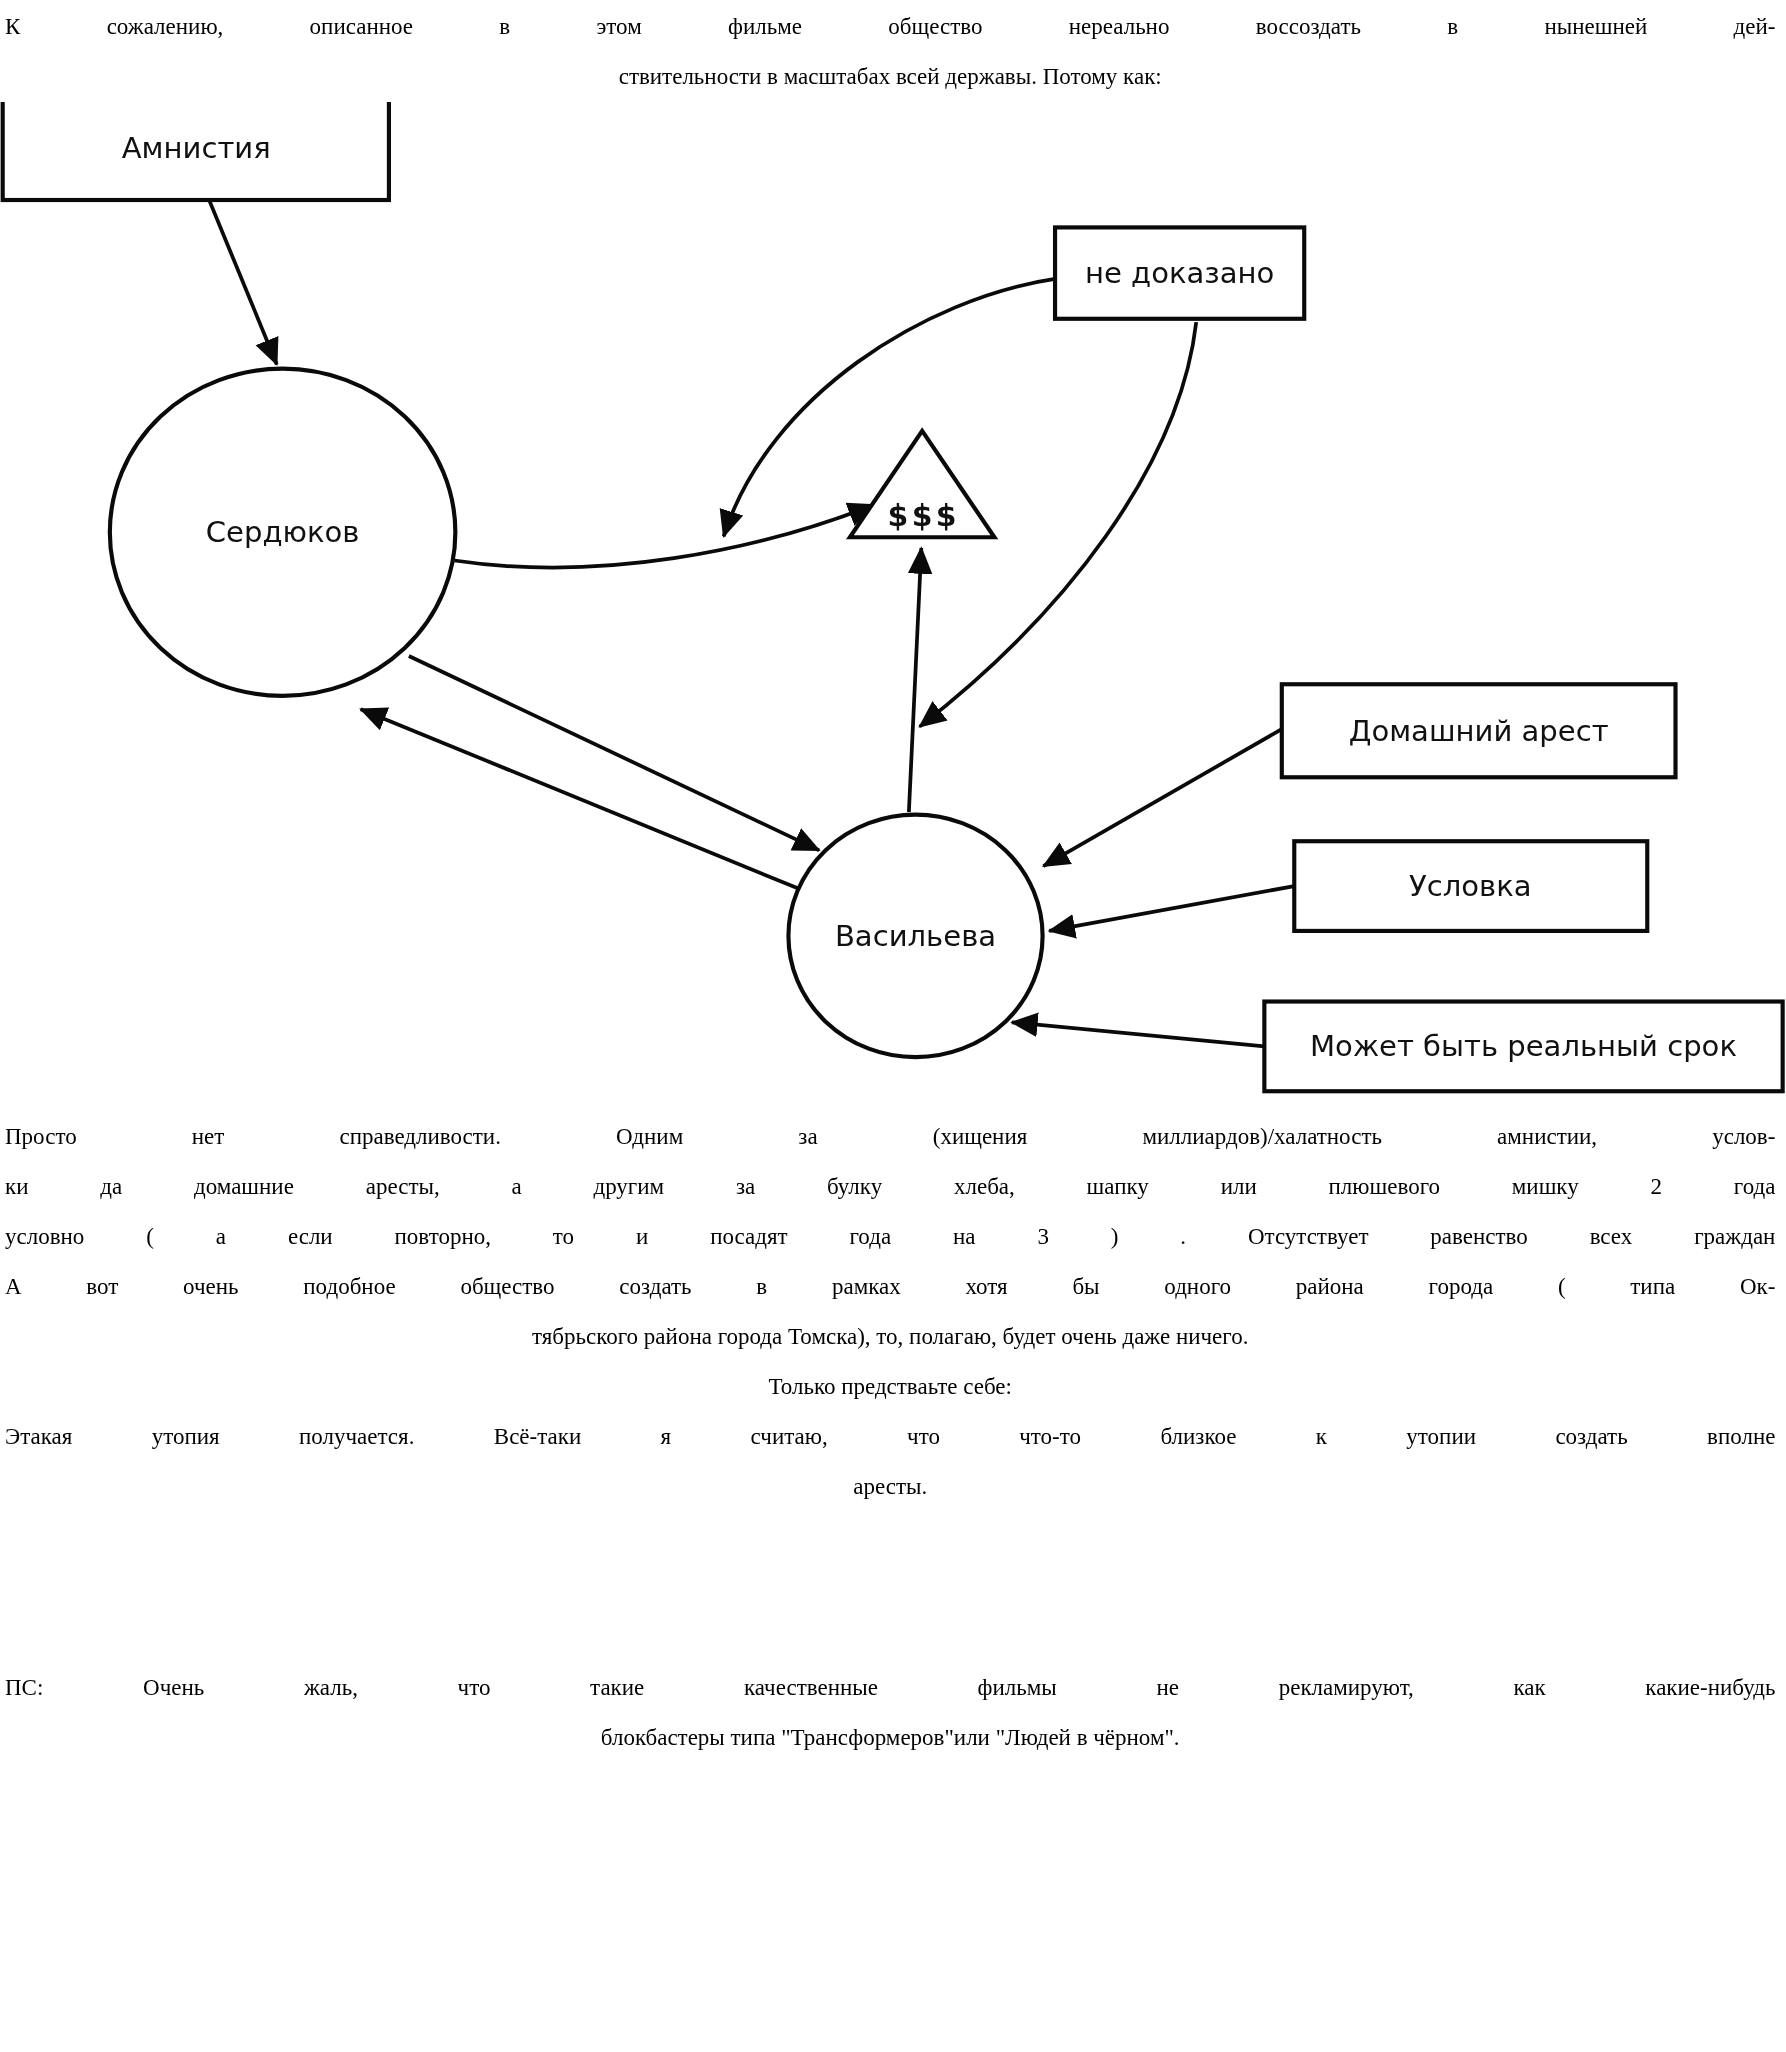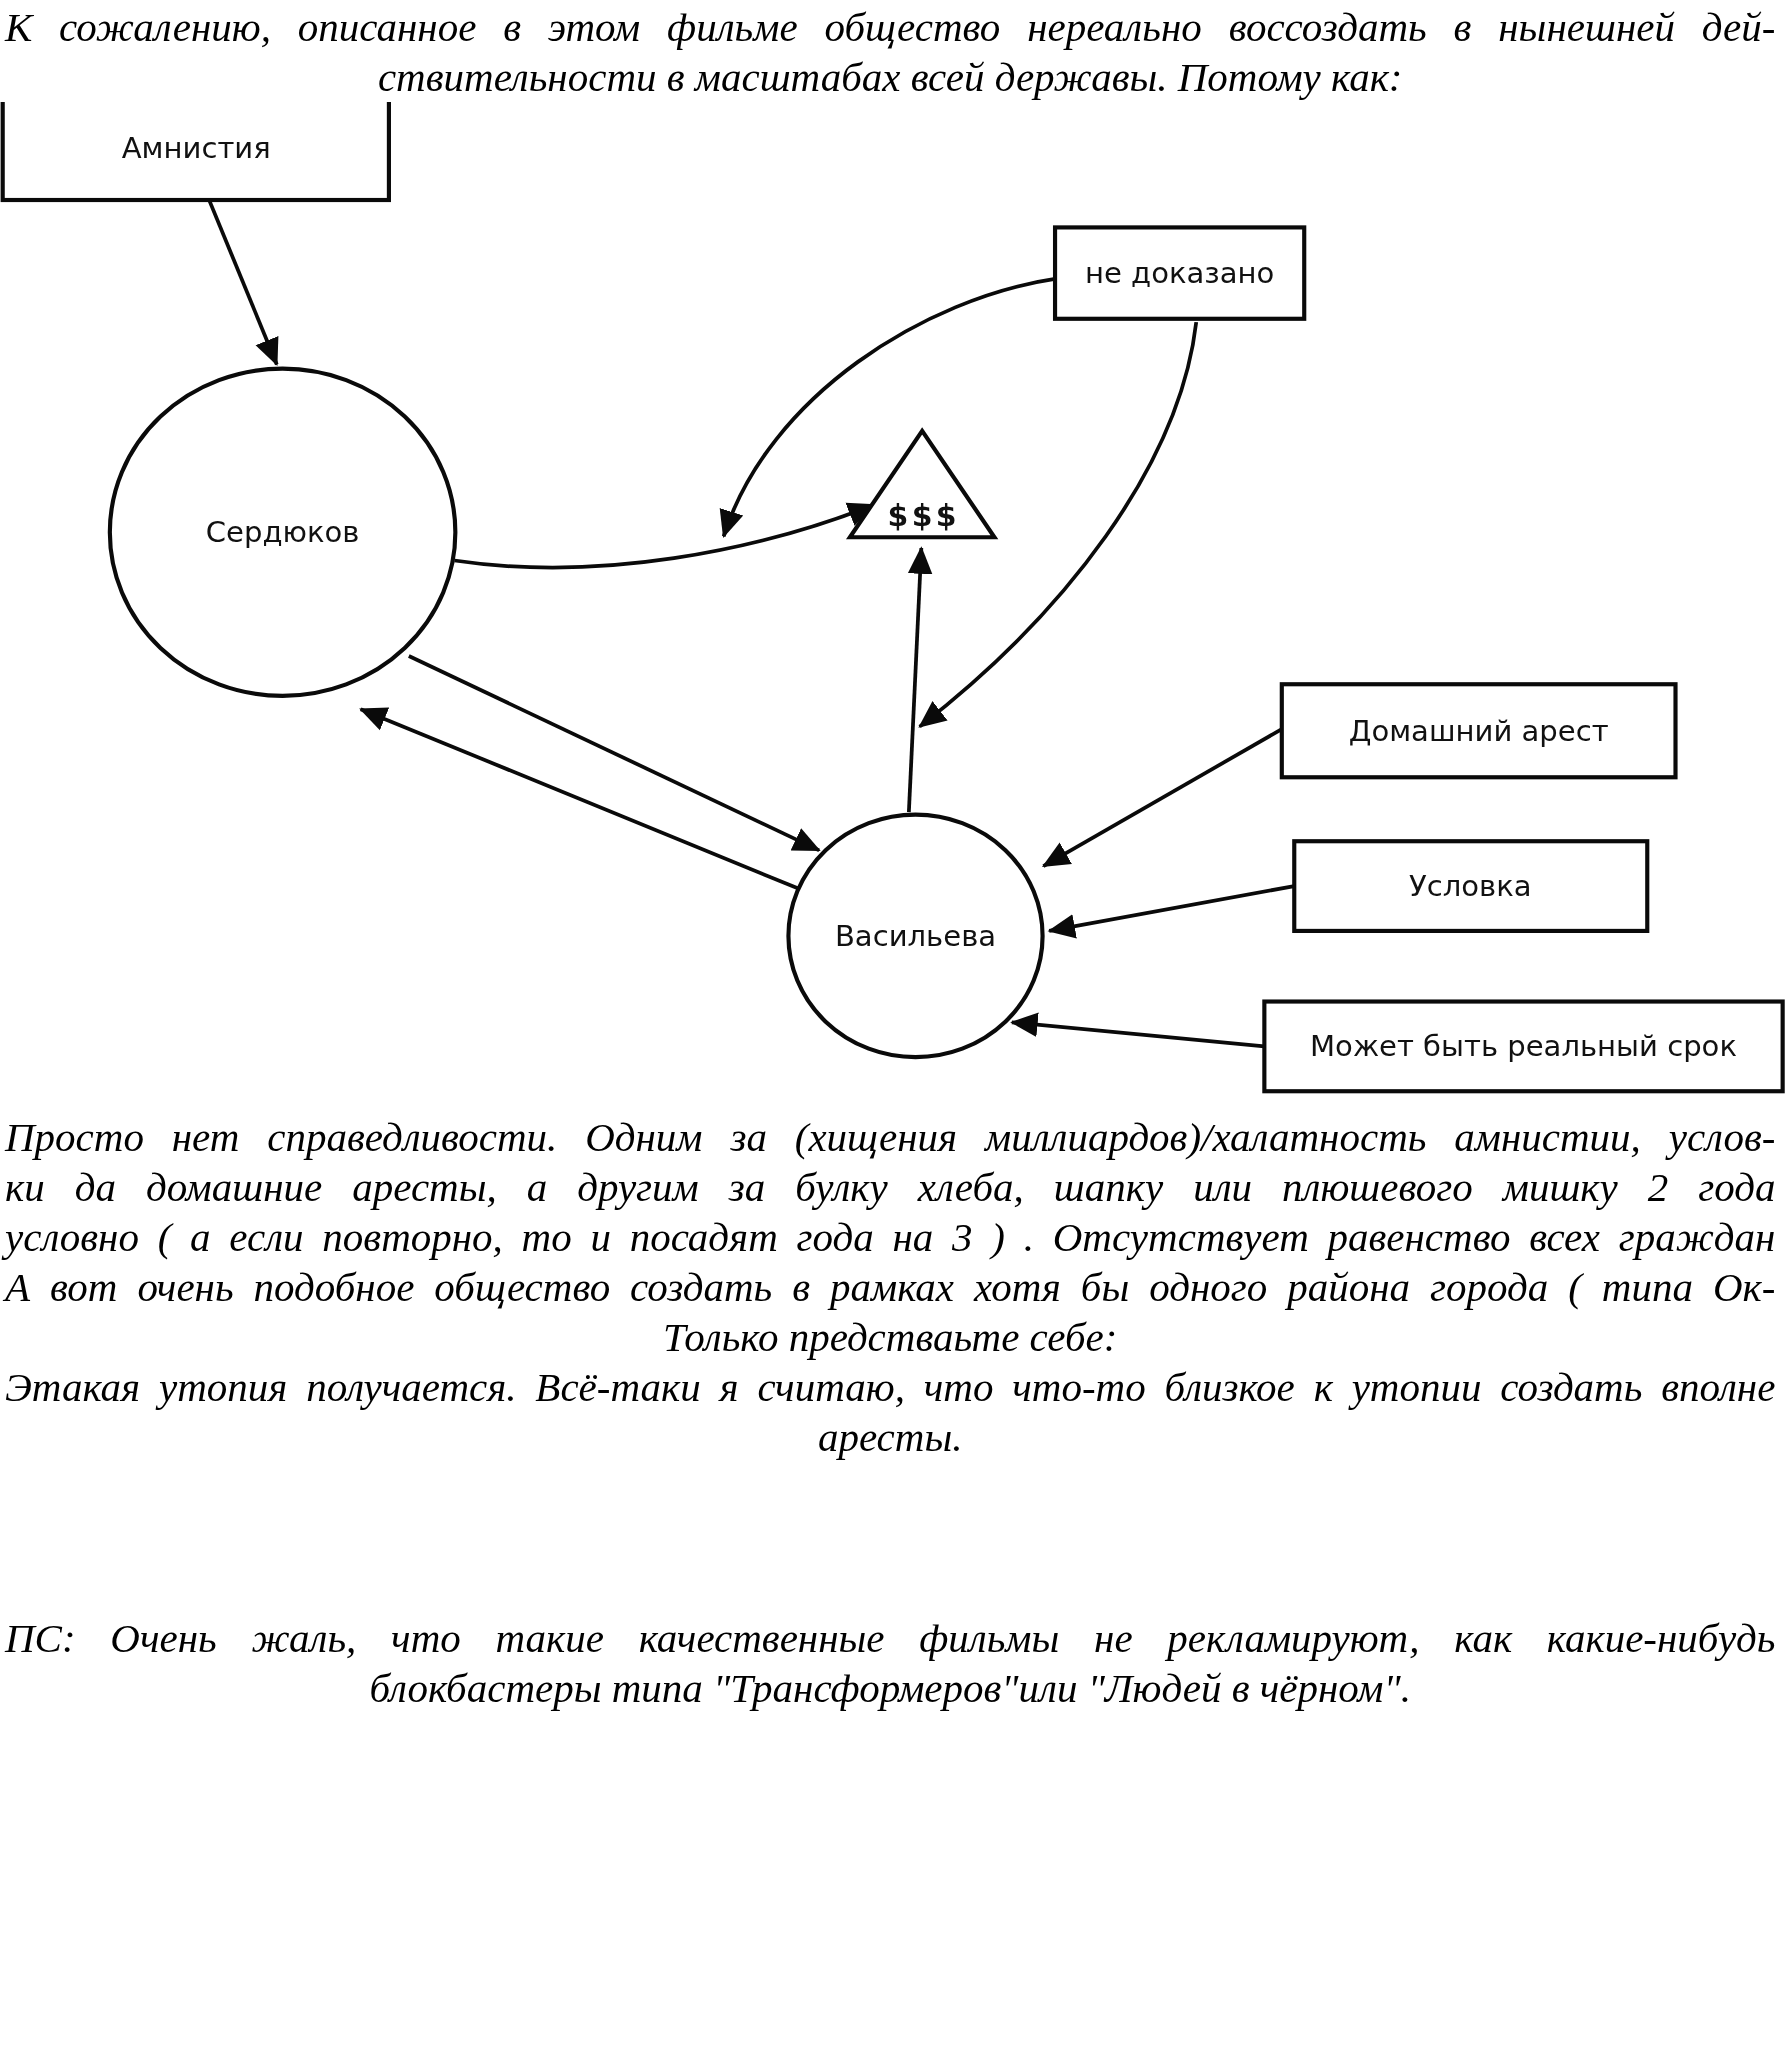--- a/index.html
+++ b/index.html
@@ -1,19 +1,19 @@
 <!DOCTYPE html>
 <html style="font-size:13.3px"><head>
 <meta charset="utf-8">
 <style>
   html,body{margin:0;padding:0;background:#ffffff;}
   body{width:1787px;height:2053px;color:#000;font-family:"Liberation Serif", serif;}
   .page{padding-top:1.7px;}
   .tblock{padding:0 11.6px 0 5px;}
-  .tblock .line{font-size:41px;line-height:50px;font-style:italic;}
+  .tblock .line{font-size:23px;line-height:50px;}
   .line.j{text-align:justify;text-align-last:justify;}
   .line.l{text-align:center;}
   .para.gap{margin-top:151px;}
   svg{display:block;}
   .node-label{font-family:"DejaVu Sans", sans-serif;font-size:35px;fill:#111;}
   .money-label{font-family:"DejaVu Sans", sans-serif;font-size:36px;font-weight:bold;letter-spacing:4px;fill:#111;}
   .edge{fill:none;stroke:#0a0a0a;stroke-width:4.5;}
   .shape{fill:#ffffff;stroke:#0a0a0a;stroke-width:5;}
 </style>
 </head>
@@ -72,20 +72,21 @@
   </svg>
 
   <div>
       <div class="tblock para">
         <div class="line j">Просто нет справедливости. Одним за (хищения миллиардов)/халатность амнистии, услов-</div>
         <div class="line j">ки да домашние аресты, а другим за булку хлеба, шапку или плюшевого мишку 2 года</div>
         <div class="line j">условно ( а если повторно, то и посадят года на 3 ) . Отсутствует равенство всех граждан</div>
       </div>
       <div class="tblock para">
         <div class="line j">А вот очень подобное общество создать в рамках хотя бы одного района города ( типа Ок-</div>
+        <div class="line l">тябрьского района города Томска), то, полагаю, будет очень даже ничего.</div>
       </div>
       <div class="tblock para">
         <div class="line l">Только предстваьте себе:</div>
       </div>
       <div class="tblock para">
         <div class="line j">Этакая утопия получается. Всё-таки я считаю, что что-то близкое к утопии создать вполне</div>
         <div class="line l">аресты.</div>
       </div>
       <div class="tblock para gap">
         <div class="line j">ПС: Очень жаль, что такие качественные фильмы не рекламируют, как какие-нибудь</div>

